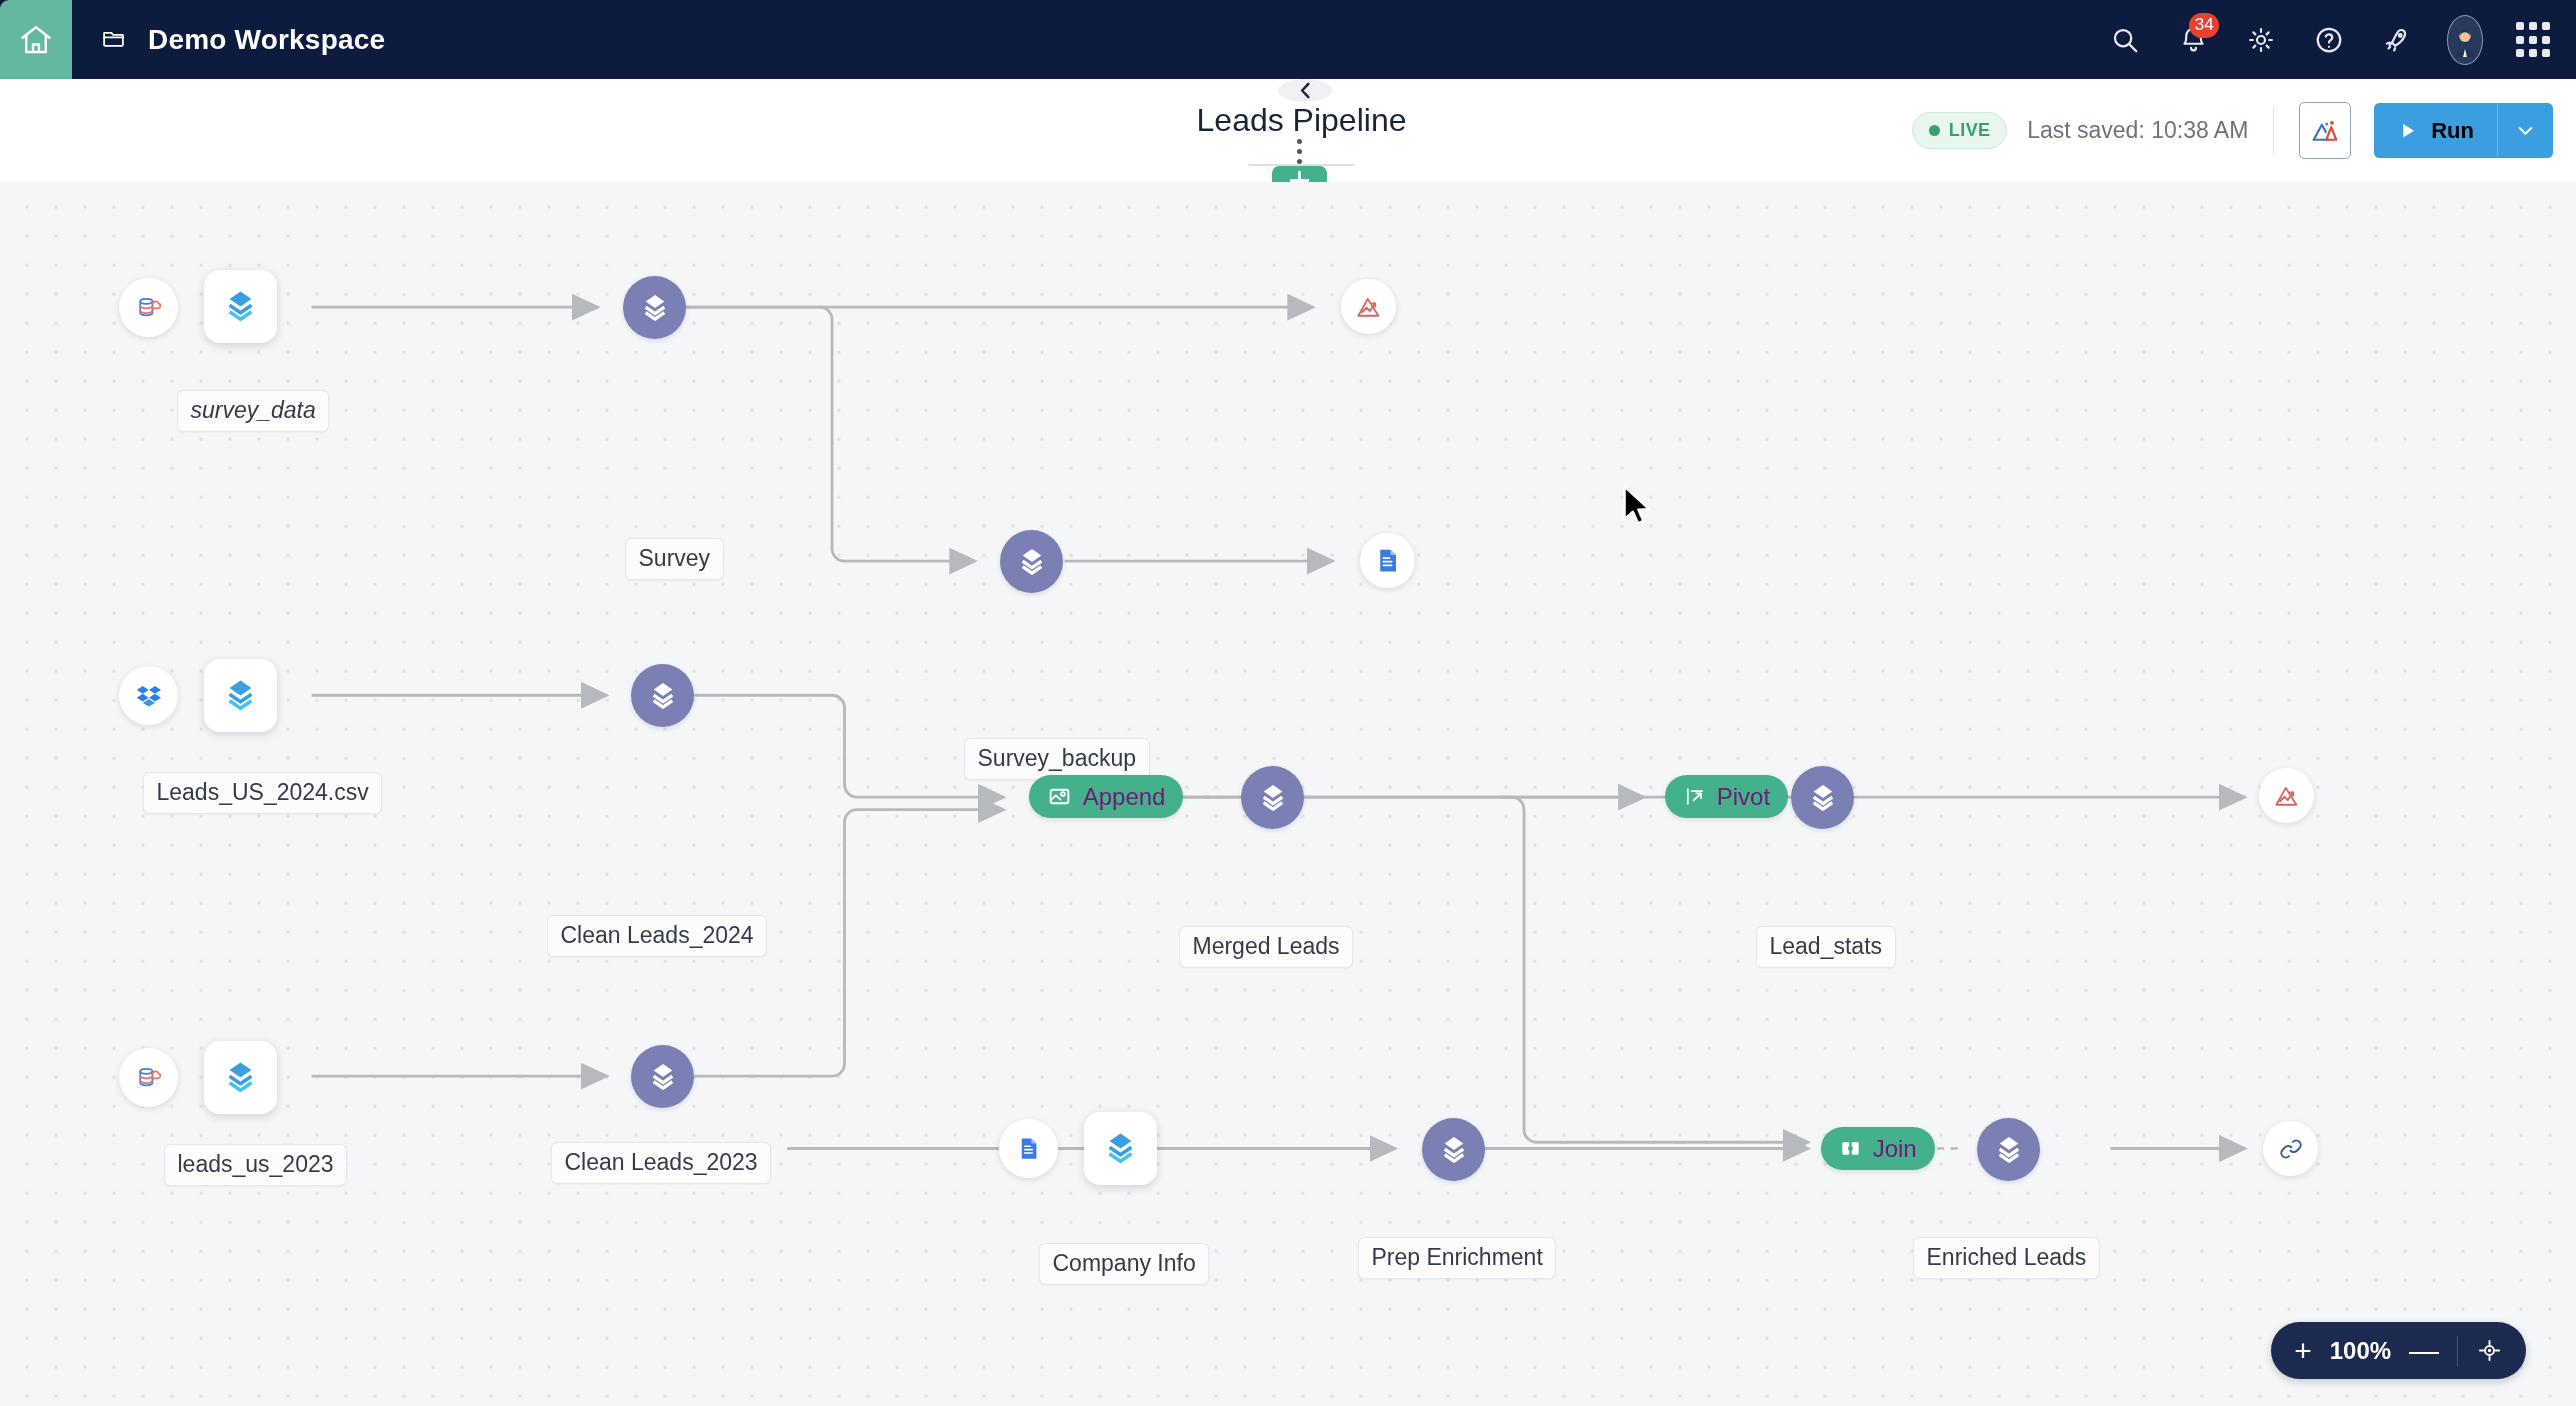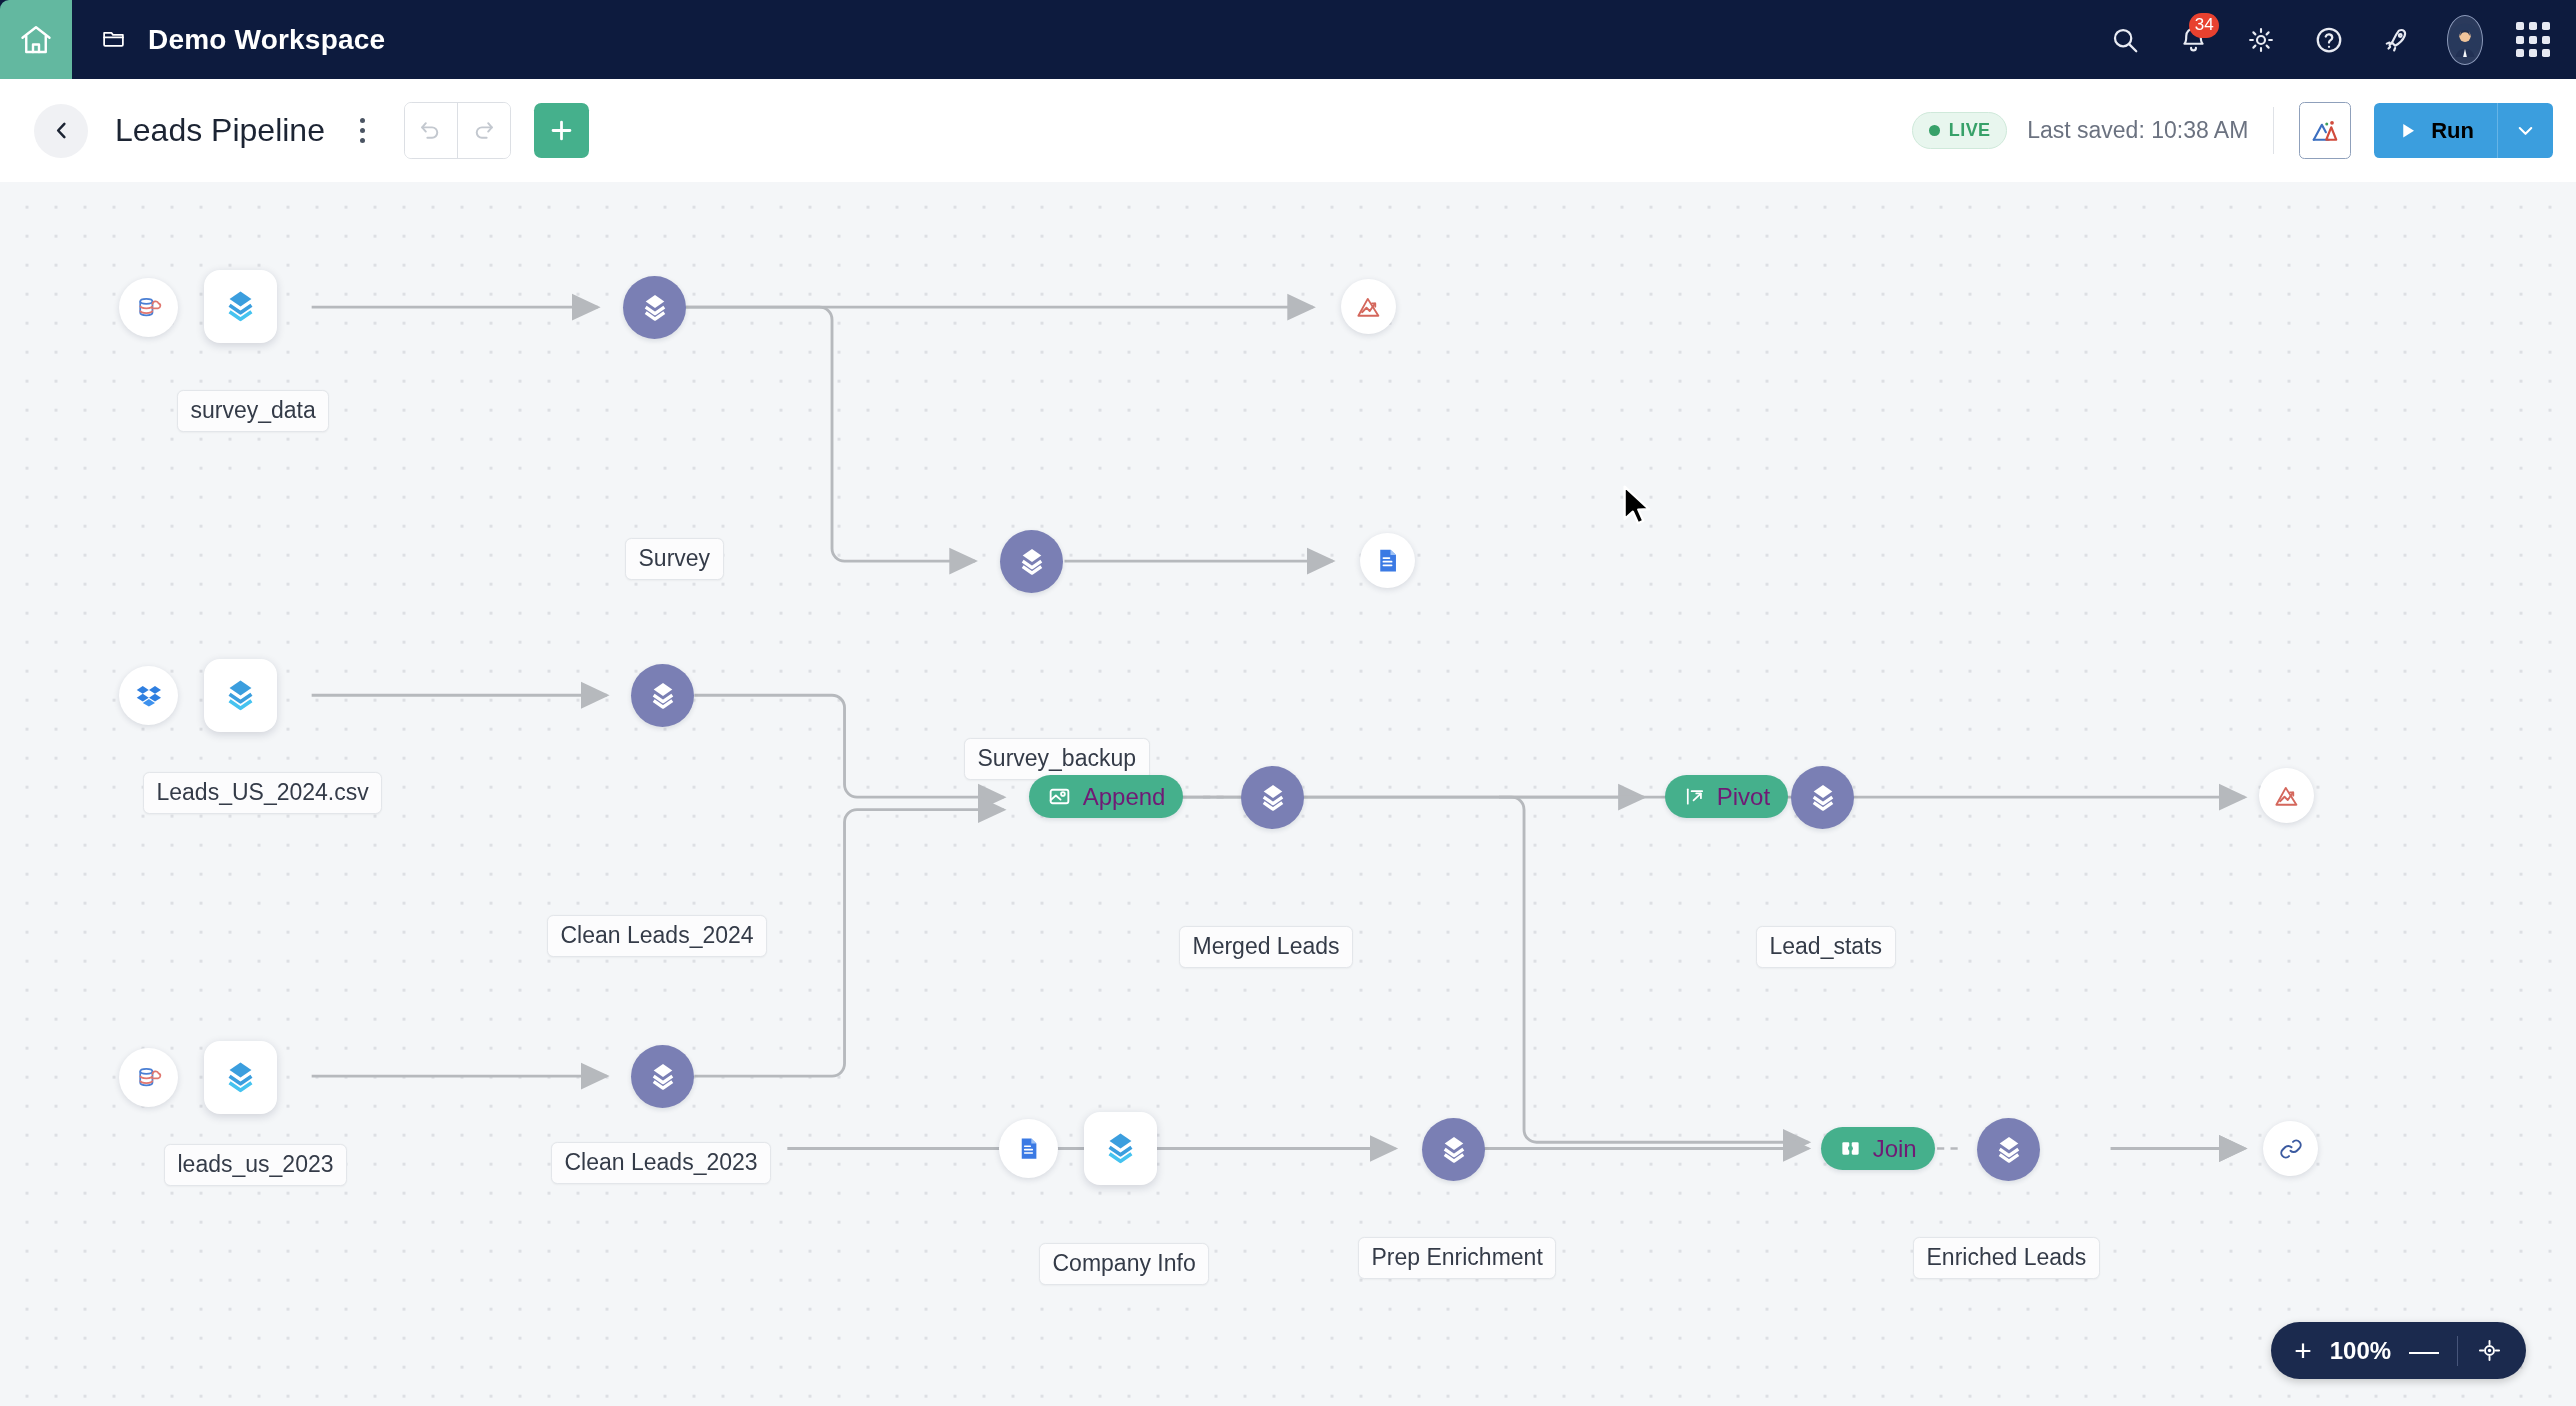--- a/index.html
+++ b/index.html
@@ -54,20 +54,21 @@
   }
   .toast-text{flex:1;color:#3f7a50;font-size:24px;margin-left:16px;}
   .toast-check{margin-left:34px;display:flex;align-items:center;}
   .toast-close{margin-right:34px;cursor:pointer;display:flex;align-items:center;}
 
   
   .subbar{
     position:absolute;left:0;top:79px;width:2576px;height:103px;
     background:#ffffff;display:flex;align-items:center;
     border-bottom:0.9px solid #e3e6ea;
+    flex-direction:column;
   }
   .back-btn{
     margin-left:34px;width:54px;height:54px;border-radius:50%;
     background:#f0f1f4;display:flex;align-items:center;justify-content:center;cursor:pointer;
   }
   .pipe-title{margin-left:27px;font-size:32px;color:#1c2433;font-weight:400;}
   .kebab{margin-left:23px;width:29px;height:39px;display:flex;flex-direction:column;align-items:center;justify-content:center;gap:4.5px;cursor:pointer;}
   .kebab i{width:5.4px;height:5.4px;border-radius:50%;background:#4b5563;display:block;}
   .undoredo{
     margin-left:27px;display:flex;border:0.9px solid #dcdfe4;border-radius:7.2px;overflow:hidden;height:55px;
@@ -377,21 +378,21 @@
     </div>
     <div class="node" style="left:204px;top:88px;">
       <div class="ds">
         <svg width="41" height="41" viewBox="0 0 24 24">
           <path d="M12 3.2 18.4 7.6 12 12 5.6 7.6z" fill="#3b9ede"></path>
           <path d="M5.6 11.3 12 15.7l6.4-4.4" fill="none" stroke="#3b9ede" stroke-width="2.1" stroke-linejoin="round"></path>
           <path d="M5.6 15.1 12 19.5l6.4-4.4" fill="none" stroke="#45c3f0" stroke-width="2.1" stroke-linejoin="round"></path>
         </svg>
       </div>
     </div>
-    <div class="chip" style="left:177px;top:208px;">survey_data</div>
+    <div class="chip" style="left:177px;top:208px;font-style:italic;">survey_data</div>
 
     <div class="node" style="left:623px;top:94px;">
       <div class="pnode">
         <svg width="36" height="36" viewBox="0 0 24 24">
           <path d="M12 3.4 18.2 7.7 12 12 5.8 7.7z" fill="#ffffff"></path>
           <path d="M5.8 11.4 12 15.7l6.2-4.3" fill="none" stroke="#ffffff" stroke-width="2.2" stroke-linejoin="round"></path>
           <path d="M5.8 15.1 12 19.4l6.2-4.3" fill="none" stroke="#ffffff" stroke-width="2.2" stroke-linejoin="round"></path>
         </svg>
       </div>
     </div>

